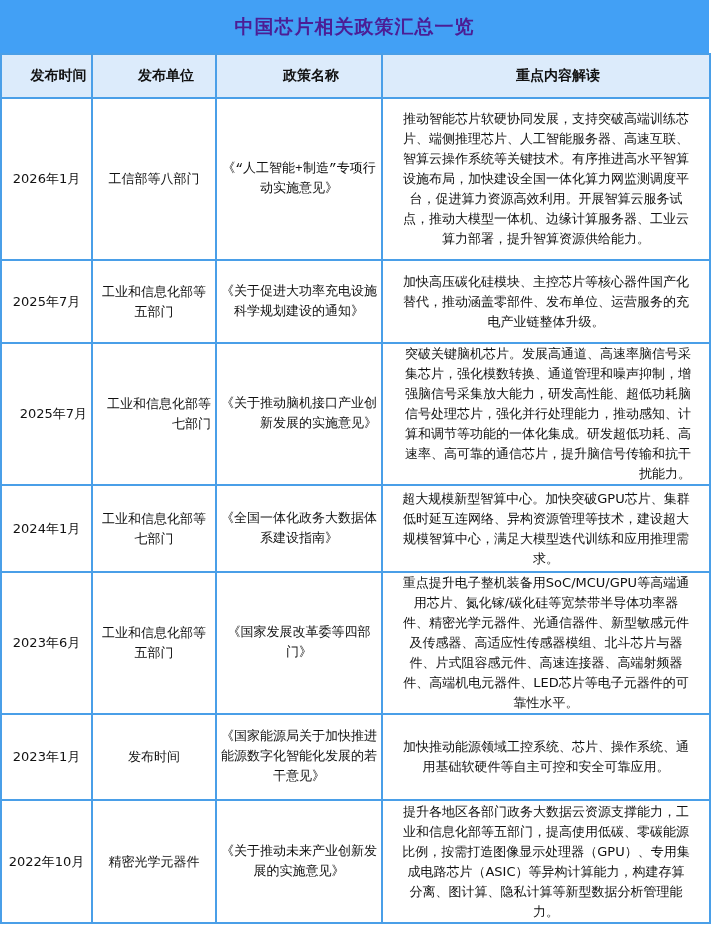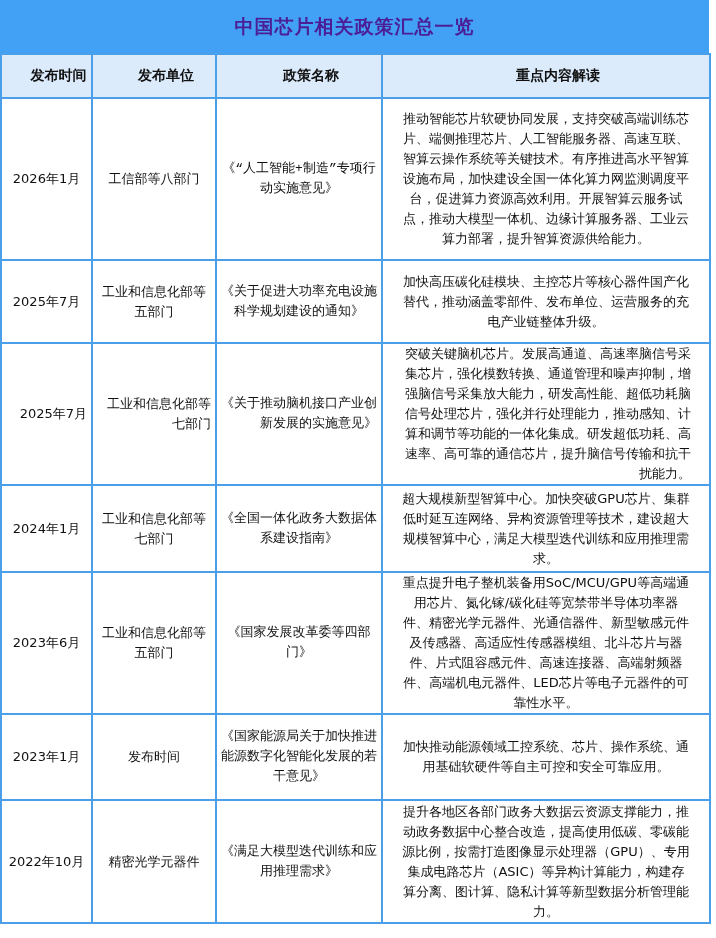--- a/index.html
+++ b/index.html
@@ -79,18 +79,18 @@
       </tr>
       <tr class="r6">
         <td>2023年1月</td>
         <td>发布时间</td>
         <td class="name">《国家能源局关于加快推进能源数字化智能化发展的若干意见》</td>
         <td class="content">加快推动能源领域工控系统、芯片、操作系统、通用基础软硬件等自主可控和安全可靠应用。</td>
       </tr>
       <tr class="r7">
         <td>2022年10月</td>
         <td>精密光学元器件</td>
-        <td class="name">《满足大模型迭代训练和应用推理需求》</td>
-        <td class="content">提升各地区各部门政务大数据云资源支撑能力，推动政务数据中心整合改造，提高使用低碳、零碳能源比例，按需打造图像显示处理器（GPU）、专用集成电路芯片（ASIC）等异构计算能力，构建存算分离、图计算、隐私计算等新型数据分析管理能力。</td>
+        <td class="name">《关于推动未来产业创新发展的实施意见》</td>
+        <td class="content">提升各地区各部门政务大数据云资源支撑能力，工业和信息化部等五部门，提高使用低碳、零碳能源比例，按需打造图像显示处理器（GPU）、专用集成电路芯片（ASIC）等异构计算能力，构建存算分离、图计算、隐私计算等新型数据分析管理能力。</td>
       </tr>
     </tbody>
   </table>
 </div>
 
 </body></html>

